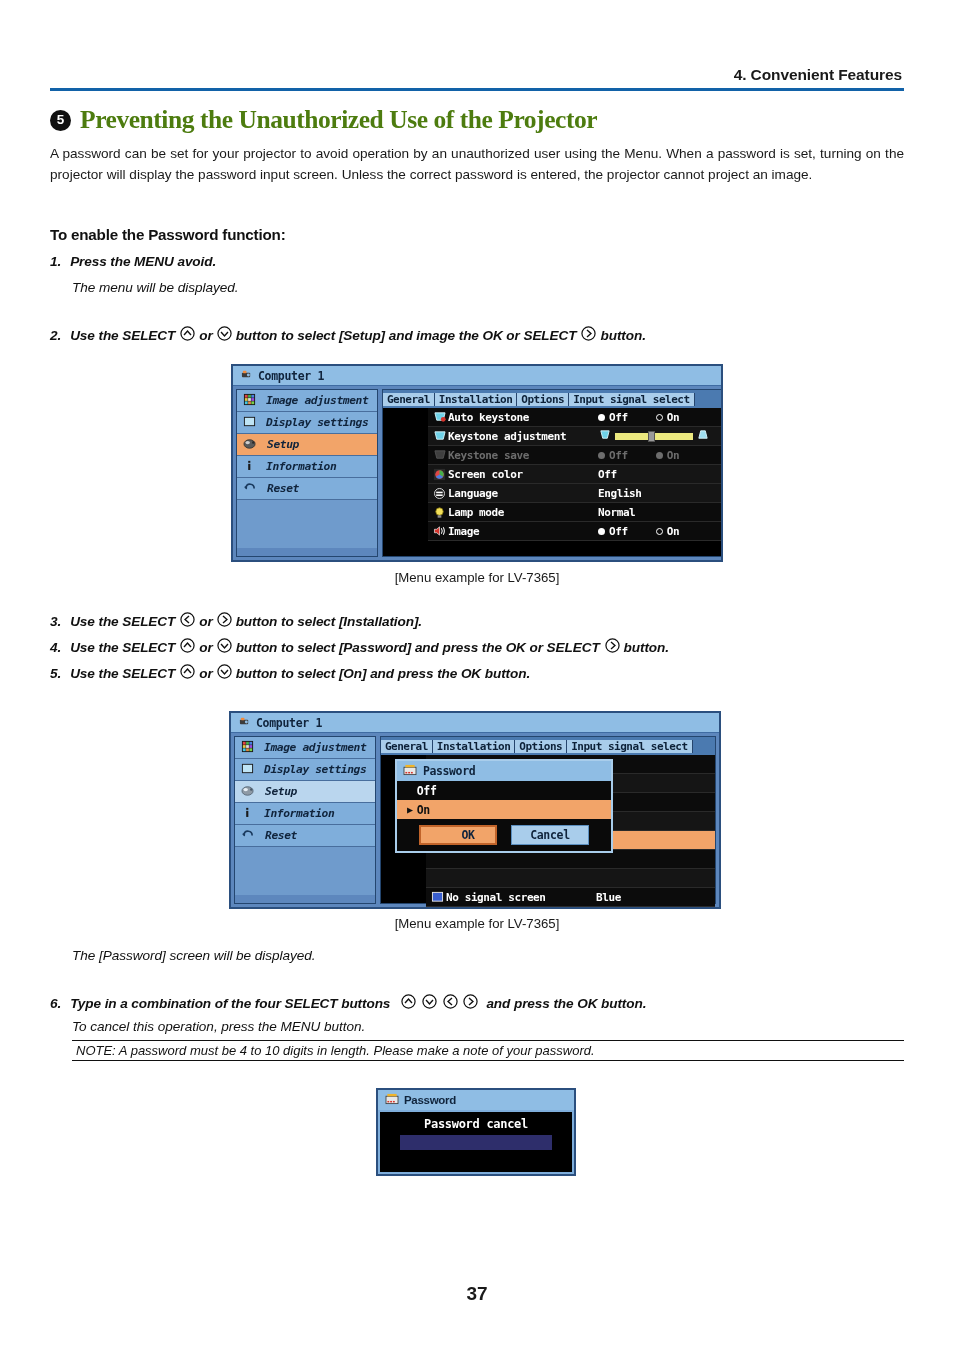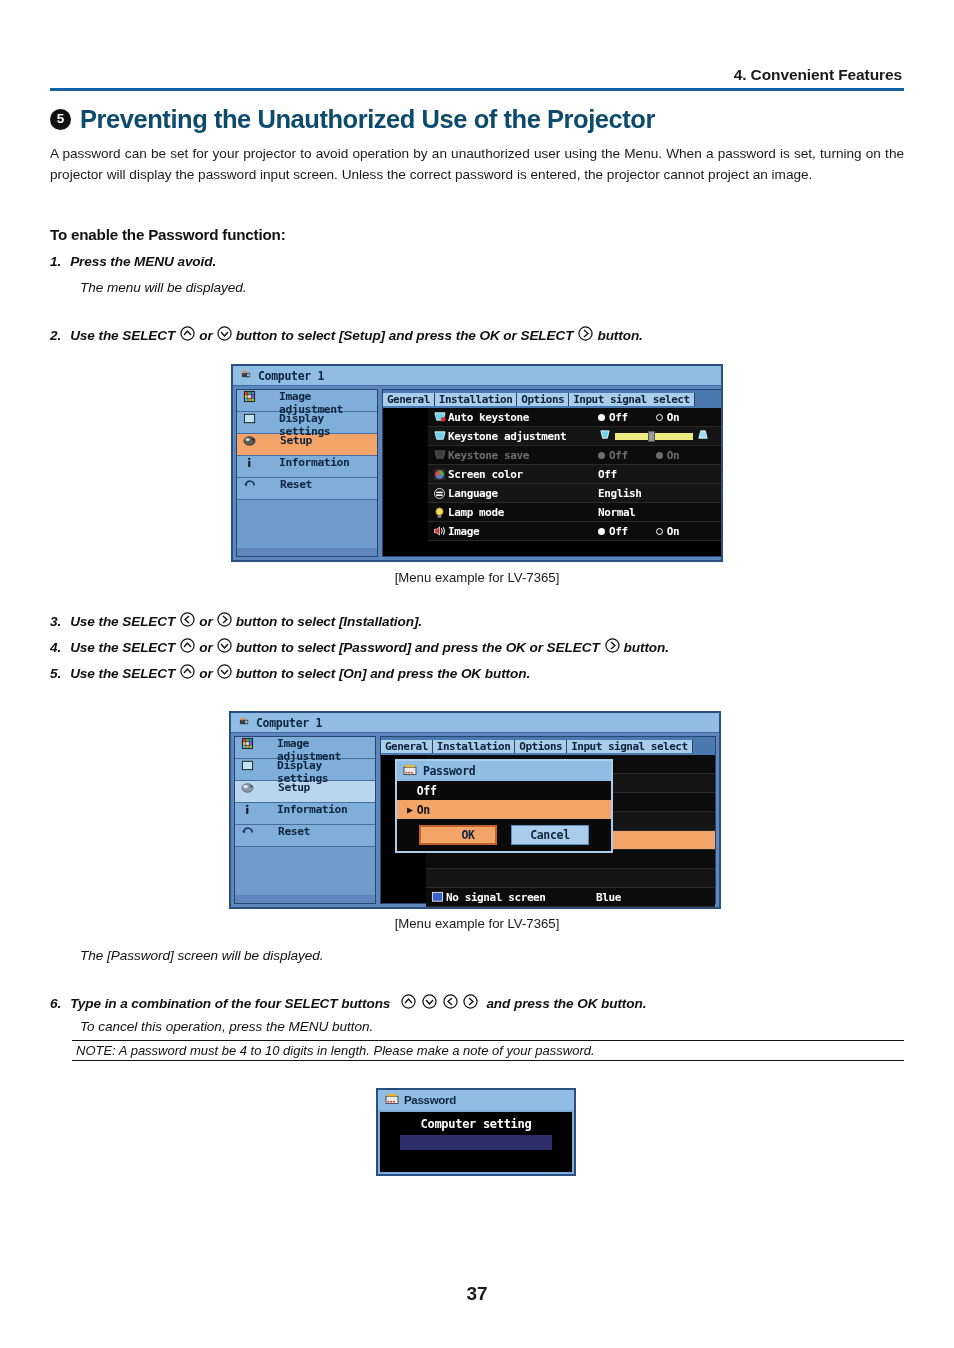--- a/index.html
+++ b/index.html
@@ -64,22 +64,23 @@
     font-weight: bold;
     line-height: 1;
     padding-bottom: 1px;
     box-sizing: border-box;
     flex: 0 0 auto;
   }
   .h1-text {
     font-size: 25.5px;
     font-weight: bold;
     letter-spacing: -0.45px;
-    color: #0c4a6e;
+    color: #4d7c0f;
     white-space: nowrap;
+    font-family: Liberation Serif, serif;
   }
 
   .intro {
     position: absolute;
     left: 50px;
     top: 144px;
     width: 854px;
     font-size: 13.6px;
     line-height: 20.5px;
     text-align: justify;
@@ -106,21 +107,20 @@
     display: flex;
     align-items: center;
   }
   .sub {
     position: absolute;
     font-style: italic;
     font-size: 13.6px;
     color: #111;
     letter-spacing: -0.05px;
     white-space: nowrap;
-    margin-left: 8px;
   }
   .caption {
     position: absolute;
     width: 954px;
     left: 0;
     text-align: center;
     font-size: 13.2px;
     color: #1a1a1a;
   }
 
@@ -195,30 +195,31 @@
   .osd-side {
     width: 142px;
     flex: 0 0 142px;
     background: #5d87bd;
     border: 1.5px solid #24466f;
     box-sizing: border-box;
   }
   .side-item {
     height: 22px;
     display: flex;
-    align-items: flex-start;
-    gap: 23px;
+    align-items: center;
+    gap: 10px;
     padding-left: 6px;
     box-sizing: border-box;
     border-bottom: 1px solid #486e9d;
     font-size: 11.3px;
     font-weight: bold;
     color: #10243c;
     letter-spacing: -0.4px;
     background: #7faedb;
+    font-style: italic;
   }
   .side-item.sel-orange { background: #f2a469; }
   .side-item.sel-blue   { background: #bad6ee; }
   .side-blank { background: #6f9bcc; border: none; height: 48px; }
 
   
   .osd-main {
     flex: 1 1 auto;
     border: 1.5px solid #24466f;
     background: #000;
@@ -424,21 +425,21 @@
     <span style="width:3px;"></span>
     <span>or</span>
     <span style="width:3px;"></span>
     <span class="selglyph">
       <svg width="15" height="15" viewBox="0 0 16 16">
           <circle cx="8" cy="8" r="7" fill="none" stroke="#111" stroke-width="1.3"></circle>
           <path d="M4.3 6.4 L8 10.6 L11.7 6.4" fill="none" stroke="#111" stroke-width="1.5"></path>
         </svg>
     </span>
     <span style="width:3px;"></span>
-    <span>button to select [Setup] and press the OK or SELECT</span>
+    <span>button to select [Setup] and image the OK or SELECT</span>
     <span style="width:4px;"></span>
     <span class="selglyph">
       <svg width="15" height="15" viewBox="0 0 16 16">
           <circle cx="8" cy="8" r="7" fill="none" stroke="#111" stroke-width="1.3"></circle>
           <path d="M6.4 4.3 L10.6 8 L6.4 11.7" fill="none" stroke="#111" stroke-width="1.5"></path>
         </svg>
     </span>
     <span style="width:3px;"></span>
     <span>button.</span>
   </div>
@@ -931,20 +932,20 @@
             <rect x="1" y="3.5" width="13" height="8" fill="#e8e8e8" stroke="#3a3a3a" stroke-width="0.9"></rect>
             <rect x="2.5" y="1" width="10" height="2.6" fill="#f0b429"></rect>
             <rect x="2.5" y="8.6" width="2" height="1.6" fill="#d6342c"></rect>
             <rect x="5.5" y="8.6" width="2" height="1.6" fill="#d6342c"></rect>
             <rect x="8.5" y="8.6" width="2" height="1.6" fill="#d6342c"></rect>
           </svg>
       </span>
       <span>Password</span>
     </div>
     <div class="pwd-final-body">
-      <div class="pwd-setting-label">Computer setting</div>
+      <div class="pwd-setting-label">Password cancel</div>
       <div class="pwd-field"></div>
     </div>
   </div>
 
   <div class="pageno">37</div>
 
 </div>
 
 </body></html>

